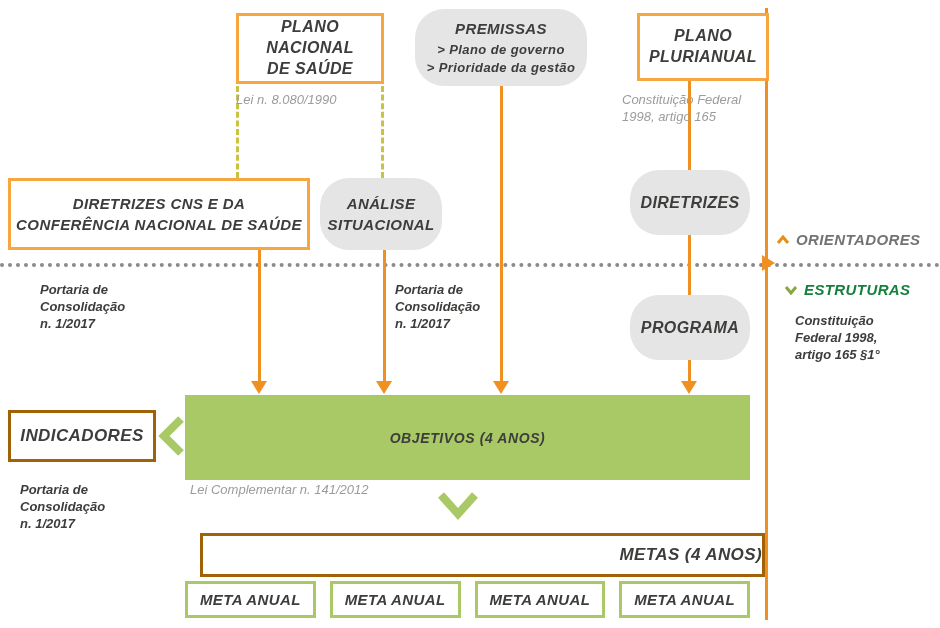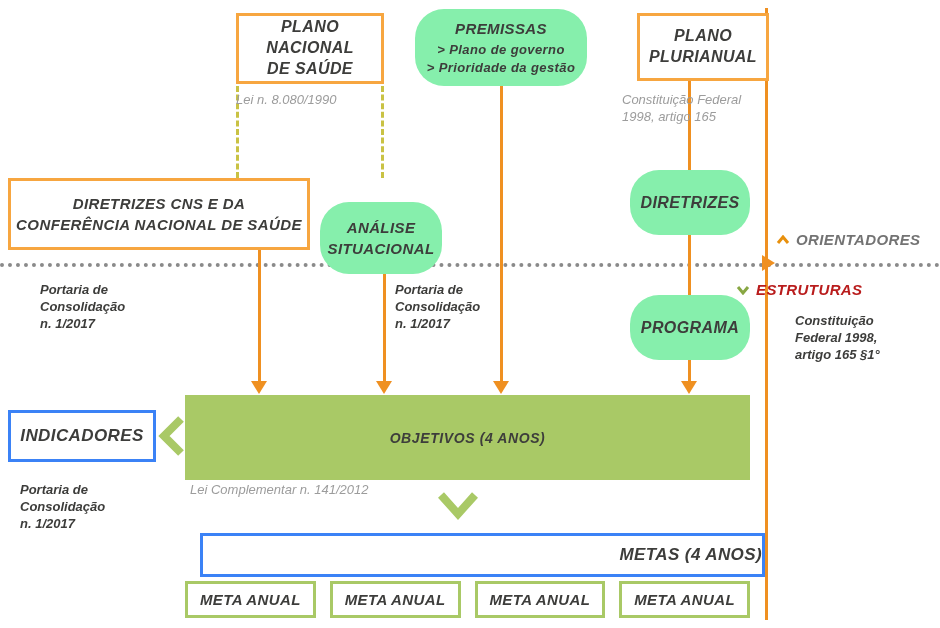--- a/index.html
+++ b/index.html
@@ -7,31 +7,31 @@
   #canvas {
     position:relative; width:940px; height:628px; background:#ffffff;
     overflow:hidden; color:#3d3d3b;
   }
   .box {
     position:absolute; display:flex; flex-direction:column;
     align-items:center; justify-content:center; text-align:center;
     font-weight:bold; font-style:italic; letter-spacing:.4px; color:#3d3d3b;
   }
   .white-orange { background:#fff; border:3px solid #f7a640; }
-  .orange      { background:#86efac;border-radius:29px; }
-  .white-green { background:#fff; border:3px solid #3b82f6; }
+  .orange      { background:#e5e5e5;border-radius:29px; }
+  .white-green { background:#fff; border:3px solid #a16207; }
   .green       { background:#a9c966; }
 
   
   #plano-nacional   { left:236px; top:13px;  width:148px; height:71px; font-size:16px; line-height:1.3; }
   #premissas        { left:415px; top:9px;   width:172px; height:77px; font-size:13px; line-height:1.35; }
   #premissas .ttl   { font-size:15px; margin-bottom:2px; }
   #plano-plurianual { left:637px; top:13px;  width:132px; height:68px; font-size:16px; line-height:1.3; }
   #diretrizes-cns   { left:8px;   top:178px; width:302px; height:72px; font-size:15px; line-height:1.4; }
-  #analise          { left:320px; top:178px; width:122px; height:72px; font-size:15px; line-height:1.4;margin-top:24px; }
+  #analise          { left:320px; top:178px; width:122px; height:72px; font-size:15px; line-height:1.4; }
   #diretrizes       { left:630px; top:170px; width:120px; height:65px; font-size:16px; }
   #programa         { left:630px; top:295px; width:120px; height:65px; font-size:16px; }
   #objetivos        { left:185px; top:395px; width:565px; height:85px; font-size:14px; letter-spacing:.6px; }
   #indicadores      { left:8px;   top:410px; width:148px; height:52px; font-size:17px; }
   #metas            { left:200px; top:533px; width:565px; height:44px; font-size:17px;align-items:flex-end; }
   #meta-row         { position:absolute; left:185px; top:581px; width:565px; height:37px; display:flex; gap:14px; }
   .meta-box {
     flex:1; background:#fff; border:3px solid #a9c966; display:flex;
     align-items:center; justify-content:center; font-weight:bold;
     font-style:italic; font-size:15px; letter-spacing:.4px; color:#3d3d3b;
@@ -46,21 +46,21 @@
   #portaria-left     { left:40px;  top:282px; }
   #portaria-mid      { left:395px; top:282px; }
   #constituicao-right{ left:795px; top:313px; }
   #portaria-ind      { left:20px;  top:482px; }
   #lei-comp          { left:190px; top:482px; }
 
   
   .section-label { position:absolute; display:flex; align-items:center; gap:6px;
     font-weight:bold; font-style:italic; font-size:15px; letter-spacing:.4px; }
   #orientadores { left:776px; top:231px; color:#737373; }
-  #estruturas   { left:736px; top:281px; color:#b91c1c; }
+  #estruturas   { left:784px; top:281px; color:#15803d; }
 
   
   .dotted-line { position:absolute; left:0; top:263px; width:940px; height:0;
     border-top:4px dotted #8a8a8a; }
   .vline  { position:absolute; width:3px; background:#ef9021; }
   #right-line     { left:765px; top:8px;   height:612px; }
   #line-pluri-dir { left:688px; top:81px;  height:89px; }
   #line-dir-prog  { left:688px; top:235px; height:60px; }
   #arrow-a-line { left:258px; top:250px; height:132px; }
   #arrow-b-line { left:383px; top:250px; height:132px; }

